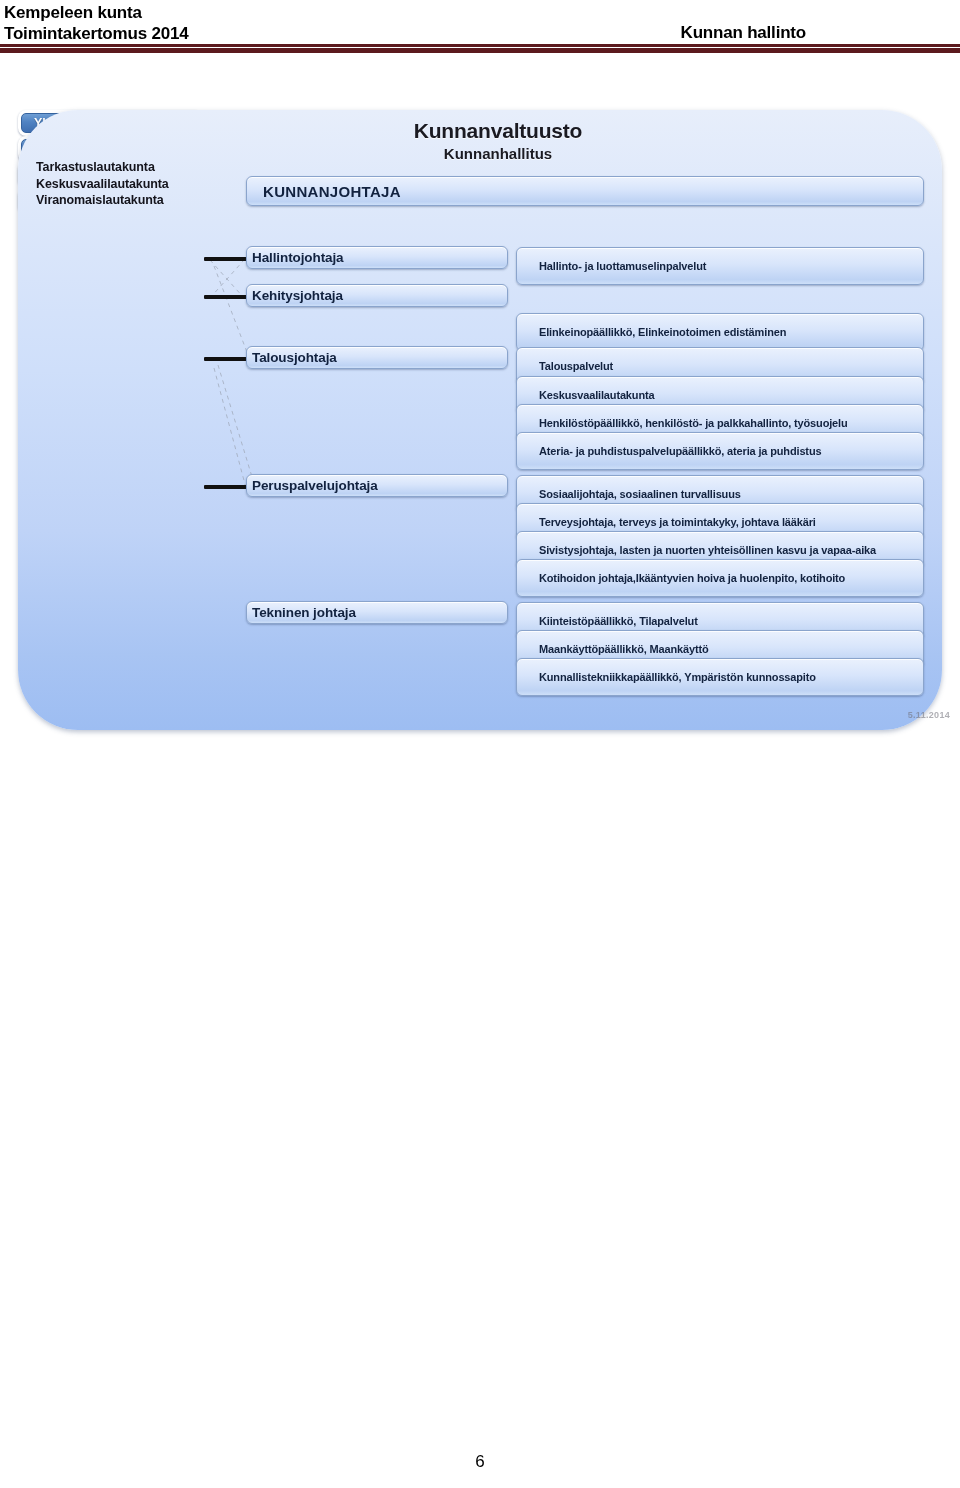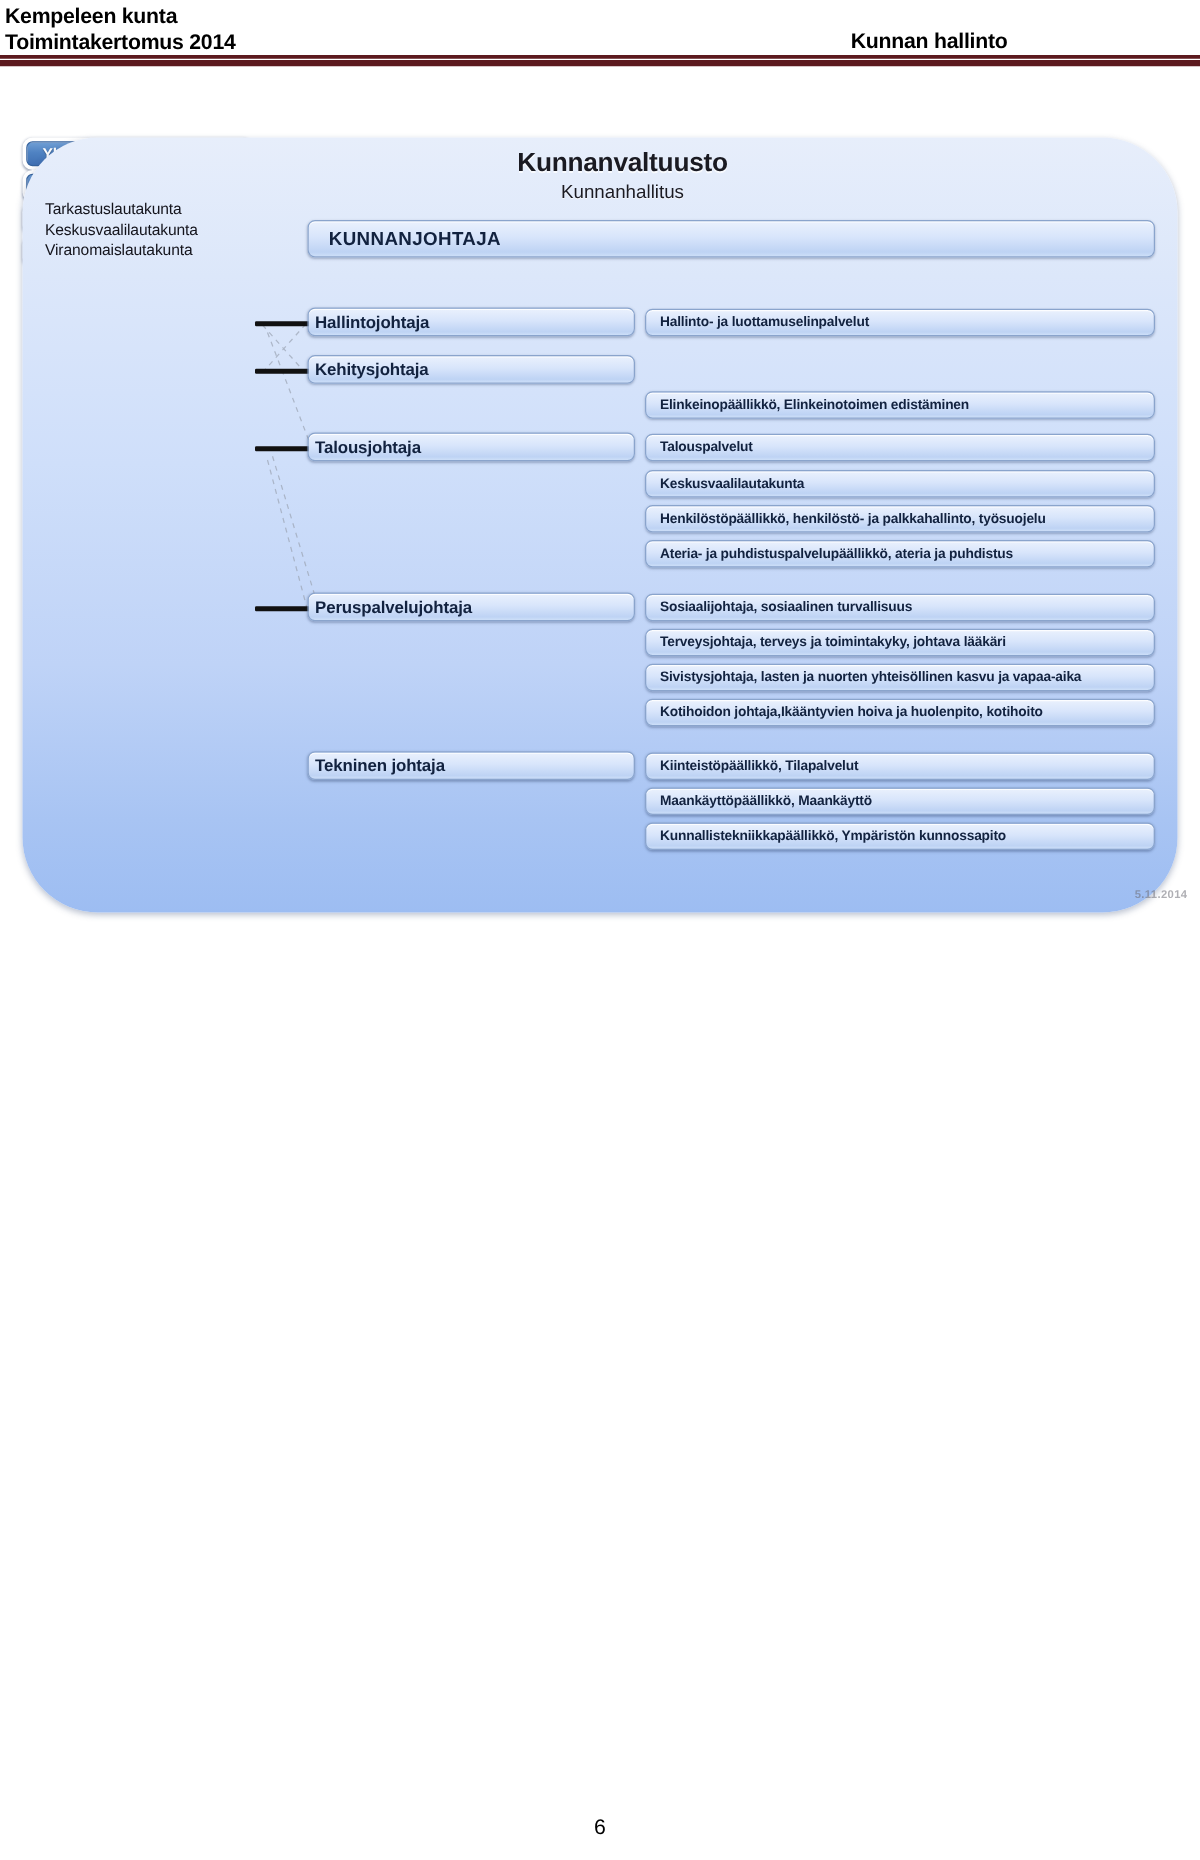--- a/index.html
+++ b/index.html
@@ -88,33 +88,33 @@
   }
   #chart-title-block .t-main {
     font-size: 21px;
     font-weight: bold;
     color: #1a1a22;
     letter-spacing: -0.2px;
     text-shadow: 0 1px 0 rgba(255,255,255,0.75);
   }
   #chart-title-block .t-sub {
     font-size: 15px;
-    font-weight: normal;
+    font-weight: bold;
     color: #1a1a22;
     margin-top: 2px;
     text-shadow: 0 1px 0 rgba(255,255,255,0.75);
   }
 
   
   #committee-list {
     position: absolute;
     left: 18px;
     top: 49px;
     font-size: 12.5px;
-    font-weight: normal;
+    font-weight: bold;
     color: #14141c;
     line-height: 16.5px;
     letter-spacing: -0.1px;
   }
 
   
   .box {
     position: absolute;
     box-sizing: border-box;
     display: flex;
@@ -146,22 +146,22 @@
     left: 228px;
     width: 262px;
     height: 23px;
     padding-left: 5px;
     font-size: 13.5px;
     letter-spacing: -0.1px;
   }
   .box-unit {        
     left: 498px;
     width: 408px;
-    height: 22px;
-    padding-left: 11px;
+    height: 38px;
+    padding-left: 22px;
     font-size: 11px;
     letter-spacing: -0.15px;
   }
 
   
   .box-valio {
     left: 4px;
     width: 184px;
     height: 26px;
     border-radius: 8px;

